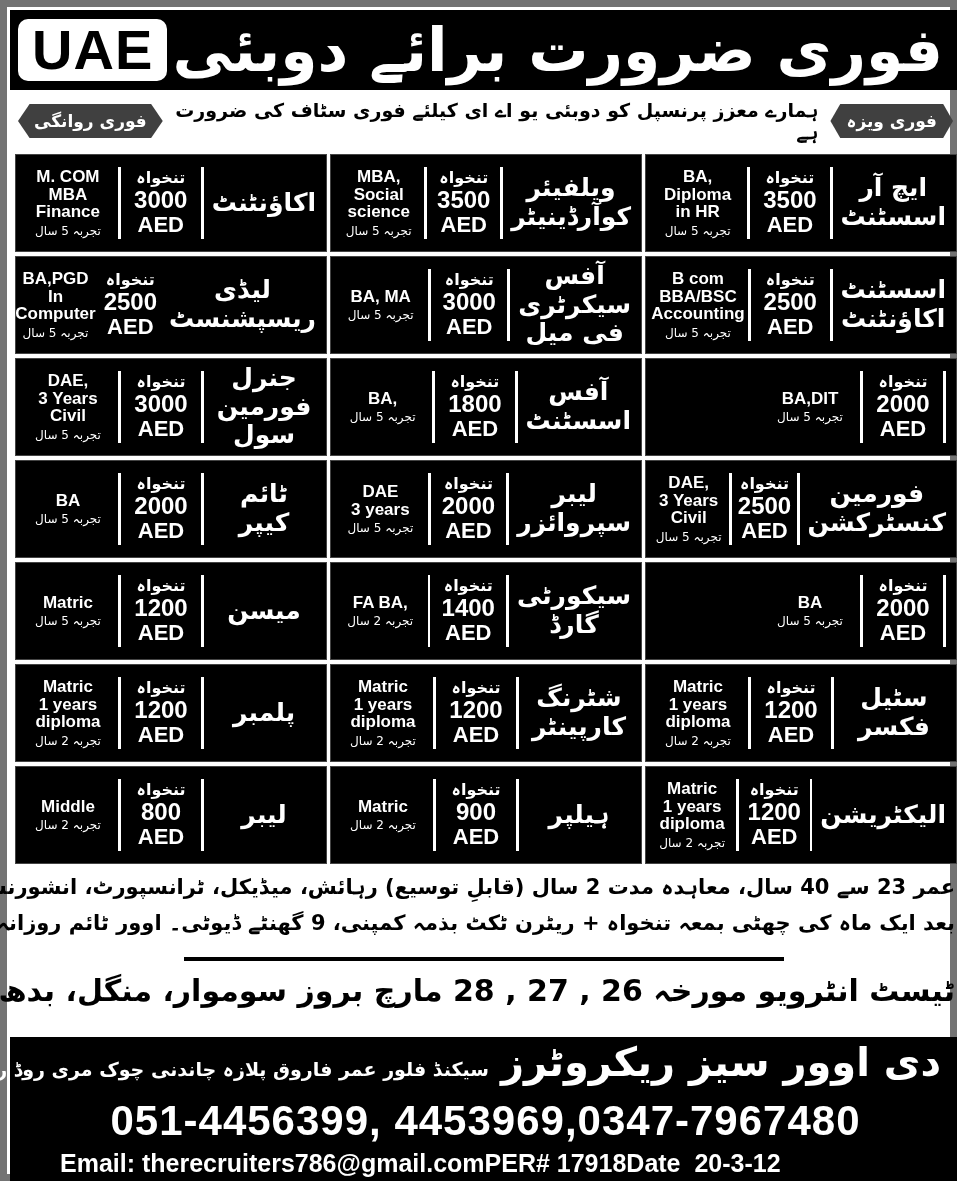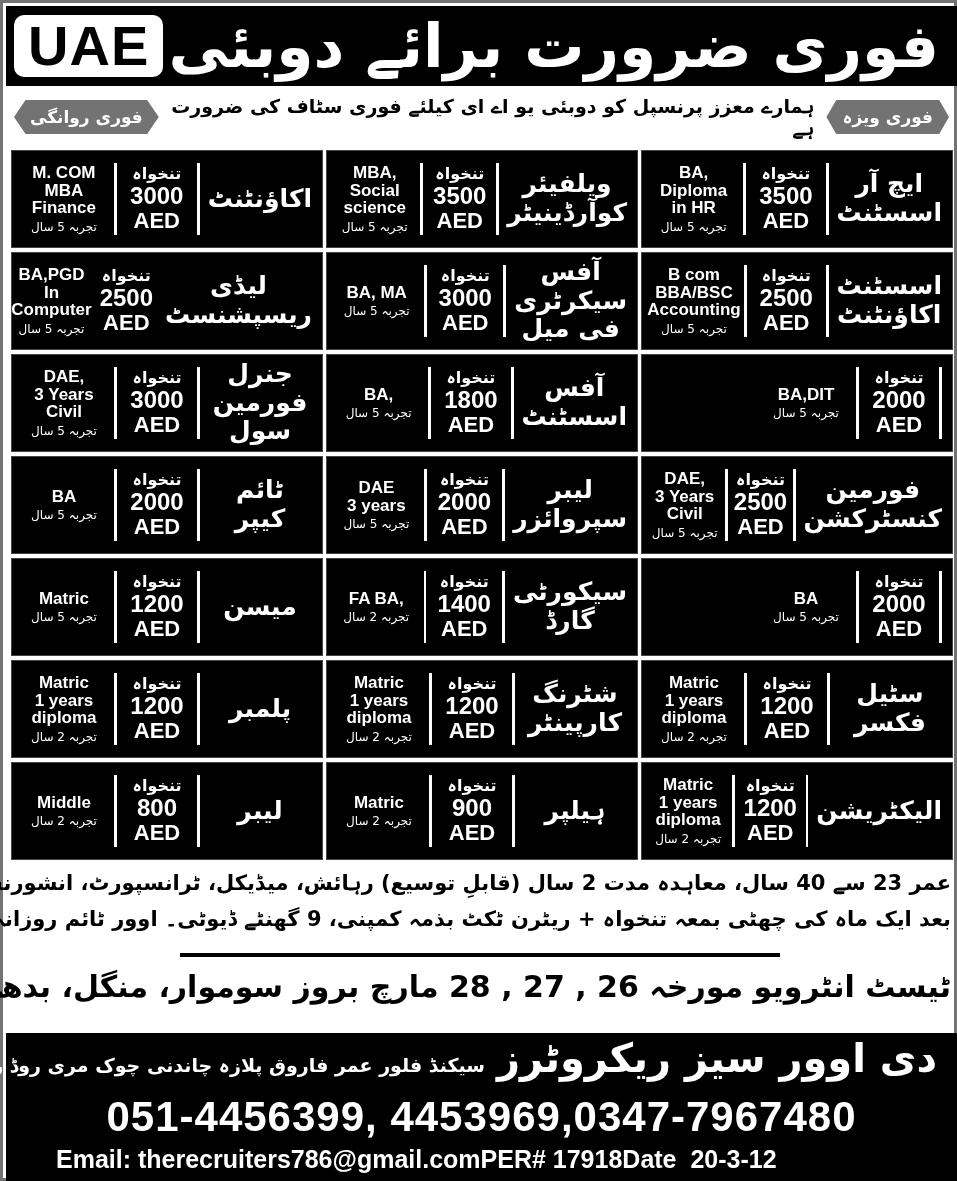--- a/index.html
+++ b/index.html
@@ -1,28 +1,28 @@
 <!DOCTYPE html>
 <html><head>
 <meta charset="utf-8">
 <style>
   * { box-sizing: border-box; margin: 0; padding: 0; }
   html, body { width: 957px; height: 1181px; background: #fff; overflow: hidden; }
   body { font-family: "DejaVu Sans", sans-serif; color: #000; position: relative; }
 
-  .page { position: absolute; left: 0; top: 0; width: 957px; height: 1181px; border: 3px solid #737373; background: #fff; }
+  .page { position: absolute; left: 0; top: 0; width: 957px; height: 1181px; border: 7px solid #737373; background: #fff; }
 
   
   .header { position: absolute; left: 3px; top: 3px; width: 951px; height: 80px; background: #000; display: flex; align-items: center; justify-content: space-between; padding: 0 8px; }
   .uae-badge { background: #fff; color: #000; border-radius: 10px; font-family: "Liberation Sans", sans-serif; font-weight: 900; font-size: 56px; line-height: 62px; padding: 0 14px; letter-spacing: 1px; }
   .header-title { color: #fff; font-family: "DejaVu Sans", sans-serif; font-weight: bold; font-size: 60px; direction: rtl; line-height: 78px; padding-right: 10px; }
 
   
   .subheader { position: absolute; left: 3px; top: 88px; width: 951px; height: 52px; display: flex; align-items: center; justify-content: space-between; padding: 0 8px; }
-  .tag-banner { background: #737373; color: #fff; font-weight: bold; font-size: 17px; direction: rtl; height: 34px; line-height: 34px; padding: 0 16px; clip-path: polygon(8% 0, 92% 0, 100% 50%, 92% 100%, 8% 100%, 0 50%); }
+  .tag-banner { background: #404040; color: #fff; font-weight: bold; font-size: 17px; direction: rtl; height: 34px; line-height: 34px; padding: 0 16px; clip-path: polygon(8% 0, 92% 0, 100% 50%, 92% 100%, 8% 100%, 0 50%); }
   .sub-text { flex: 1; text-align: right; direction: rtl; font-size: 19px; font-weight: bold; padding: 0 12px; }
 
   
   .grid { position: absolute; left: 8px; top: 147px; width: 942px; display: grid; grid-template-columns: 312px 312px 312px; column-gap: 3px; row-gap: 4px; direction: rtl; }
   .job { background: #000; color: #fff; height: 98px; display: flex; direction: rtl; align-items: stretch; padding: 4px 6px; border: 1px solid #444; }
   .job-title { flex: 1; display: flex; align-items: center; justify-content: center; font-size: 25px; font-weight: bold; direction: rtl; text-align: center; line-height: 1.15; padding: 0 4px; }
   .sep { width: 3px; background: #fff; margin: 8px 4px; }
   .salary { width: 72px; display: flex; flex-direction: column; align-items: center; justify-content: center; font-family: "Liberation Sans", sans-serif; font-weight: 900; line-height: 1; }
   .salary .lbl { font-family: "DejaVu Sans", sans-serif; font-size: 16px; font-weight: bold; direction: rtl; margin-bottom: 2px; }
   .salary .amt { font-size: 24px; }

